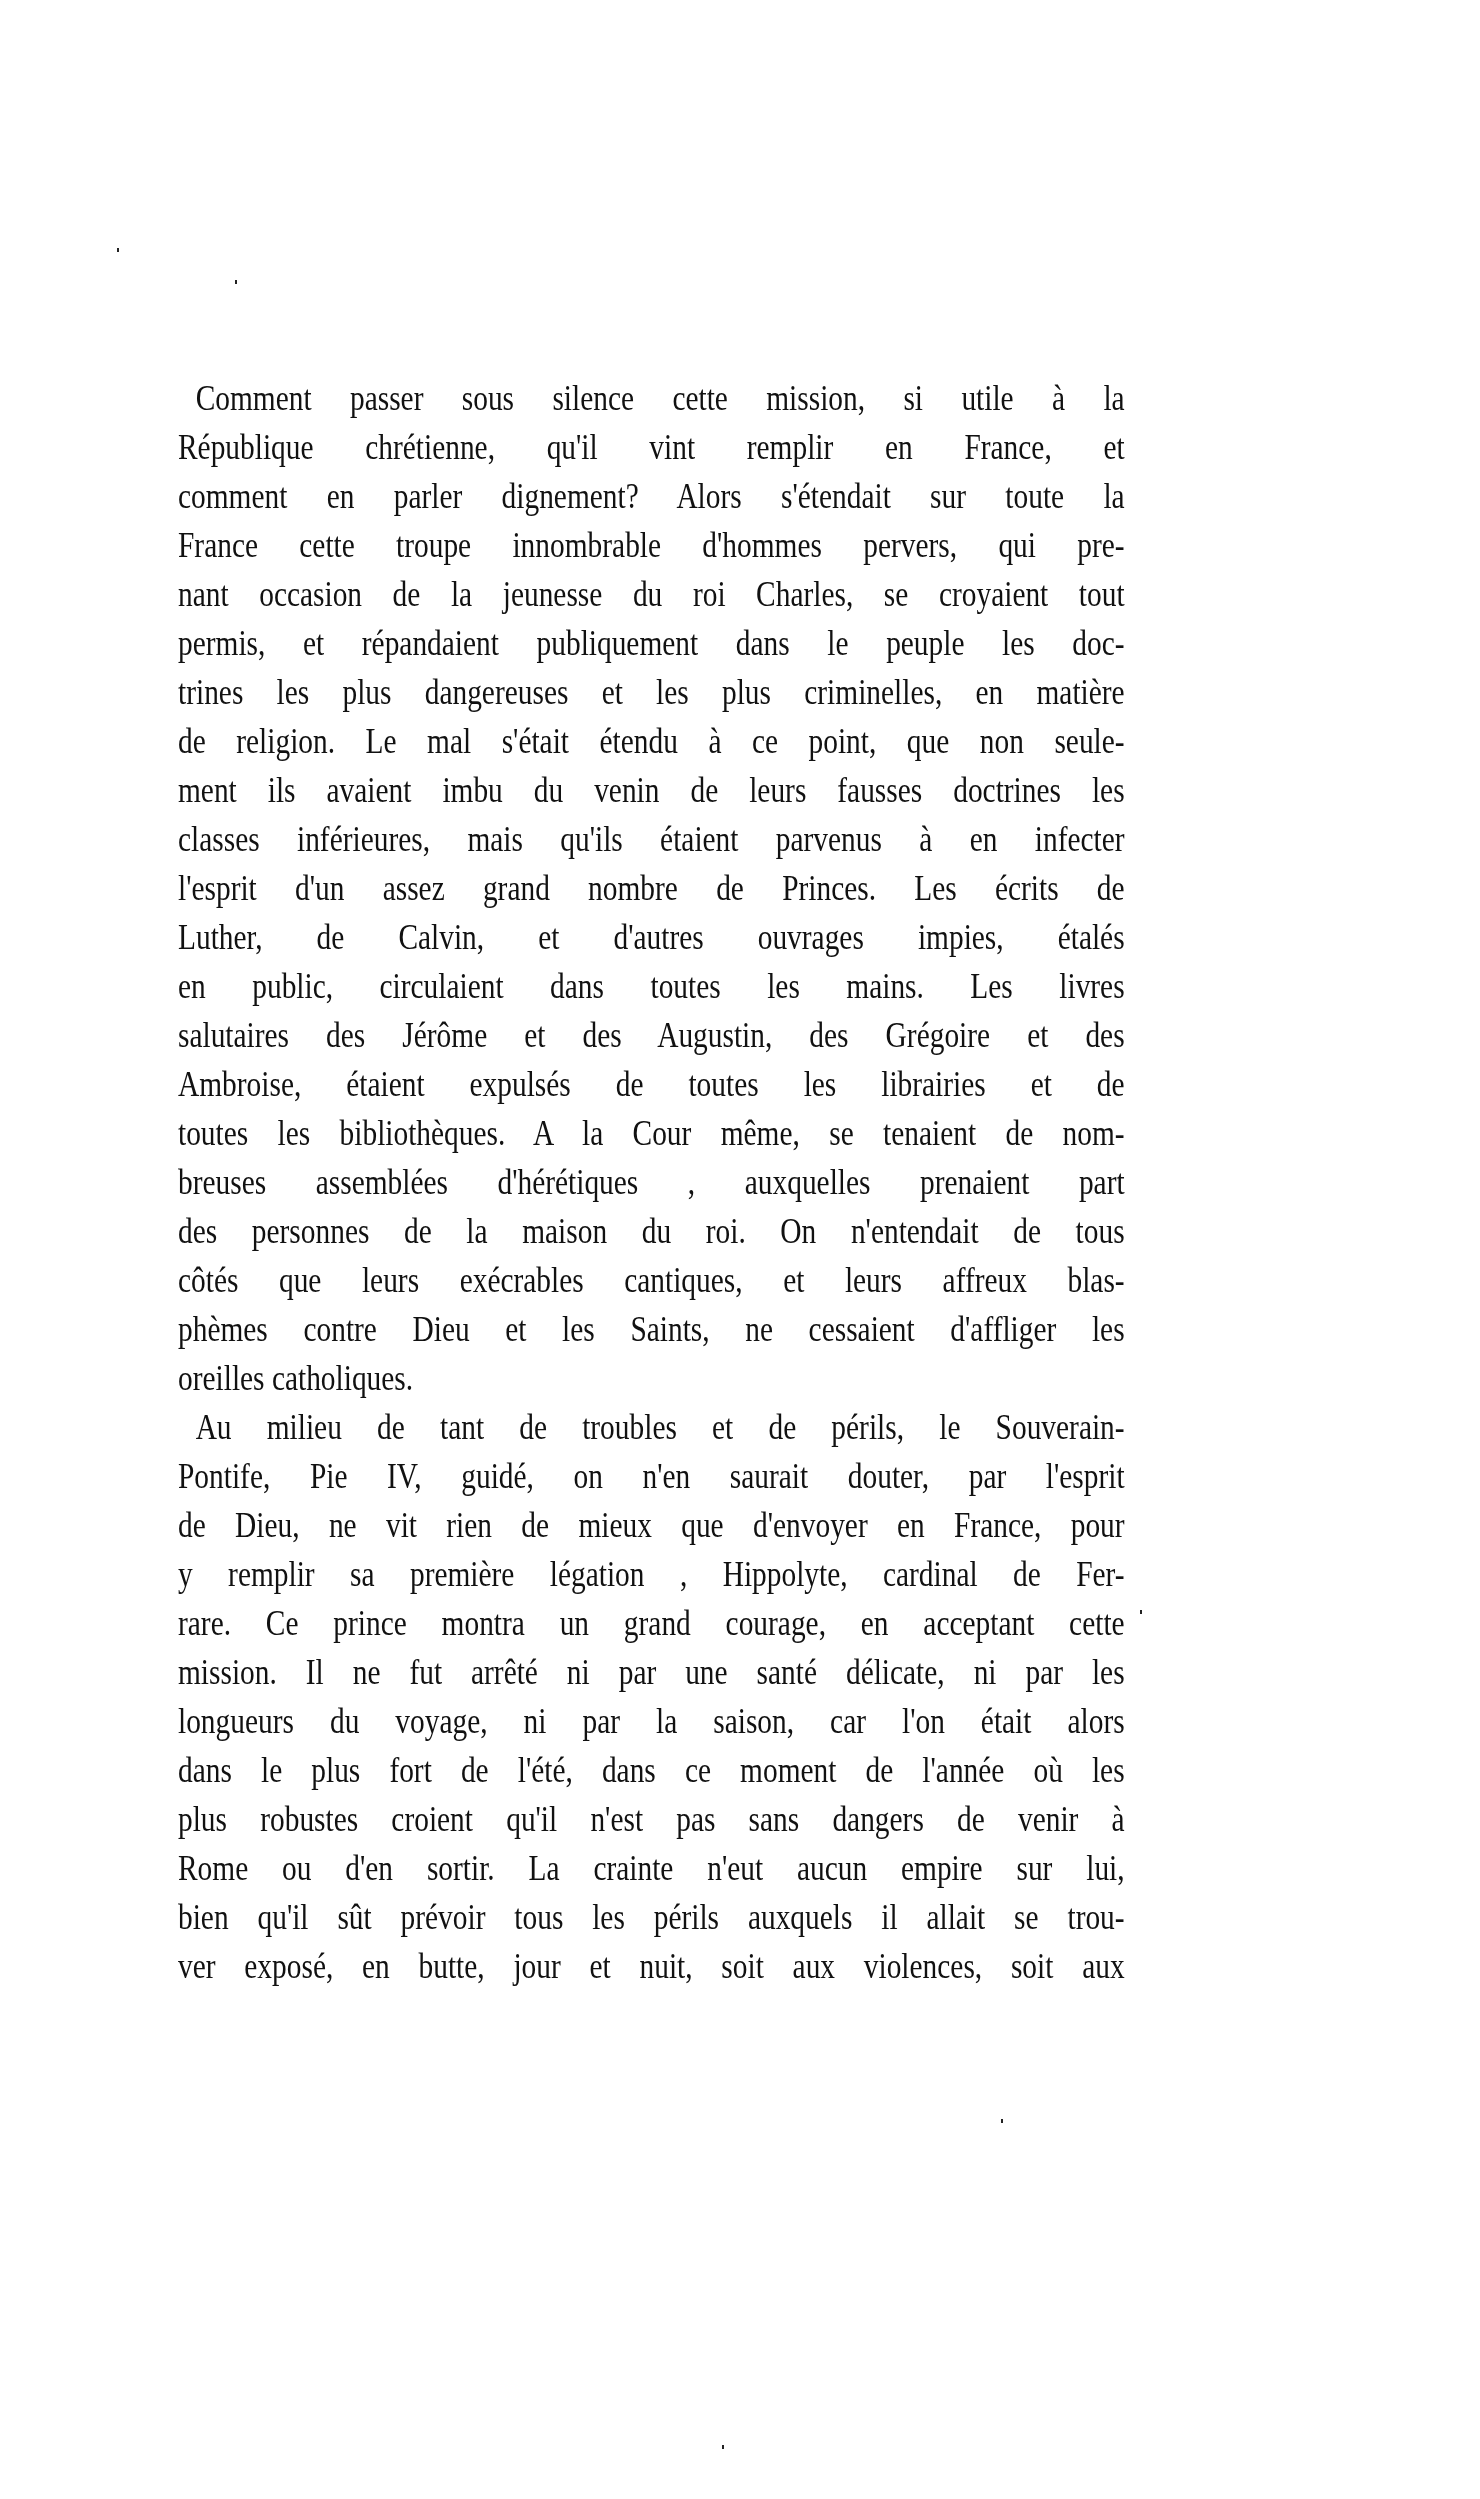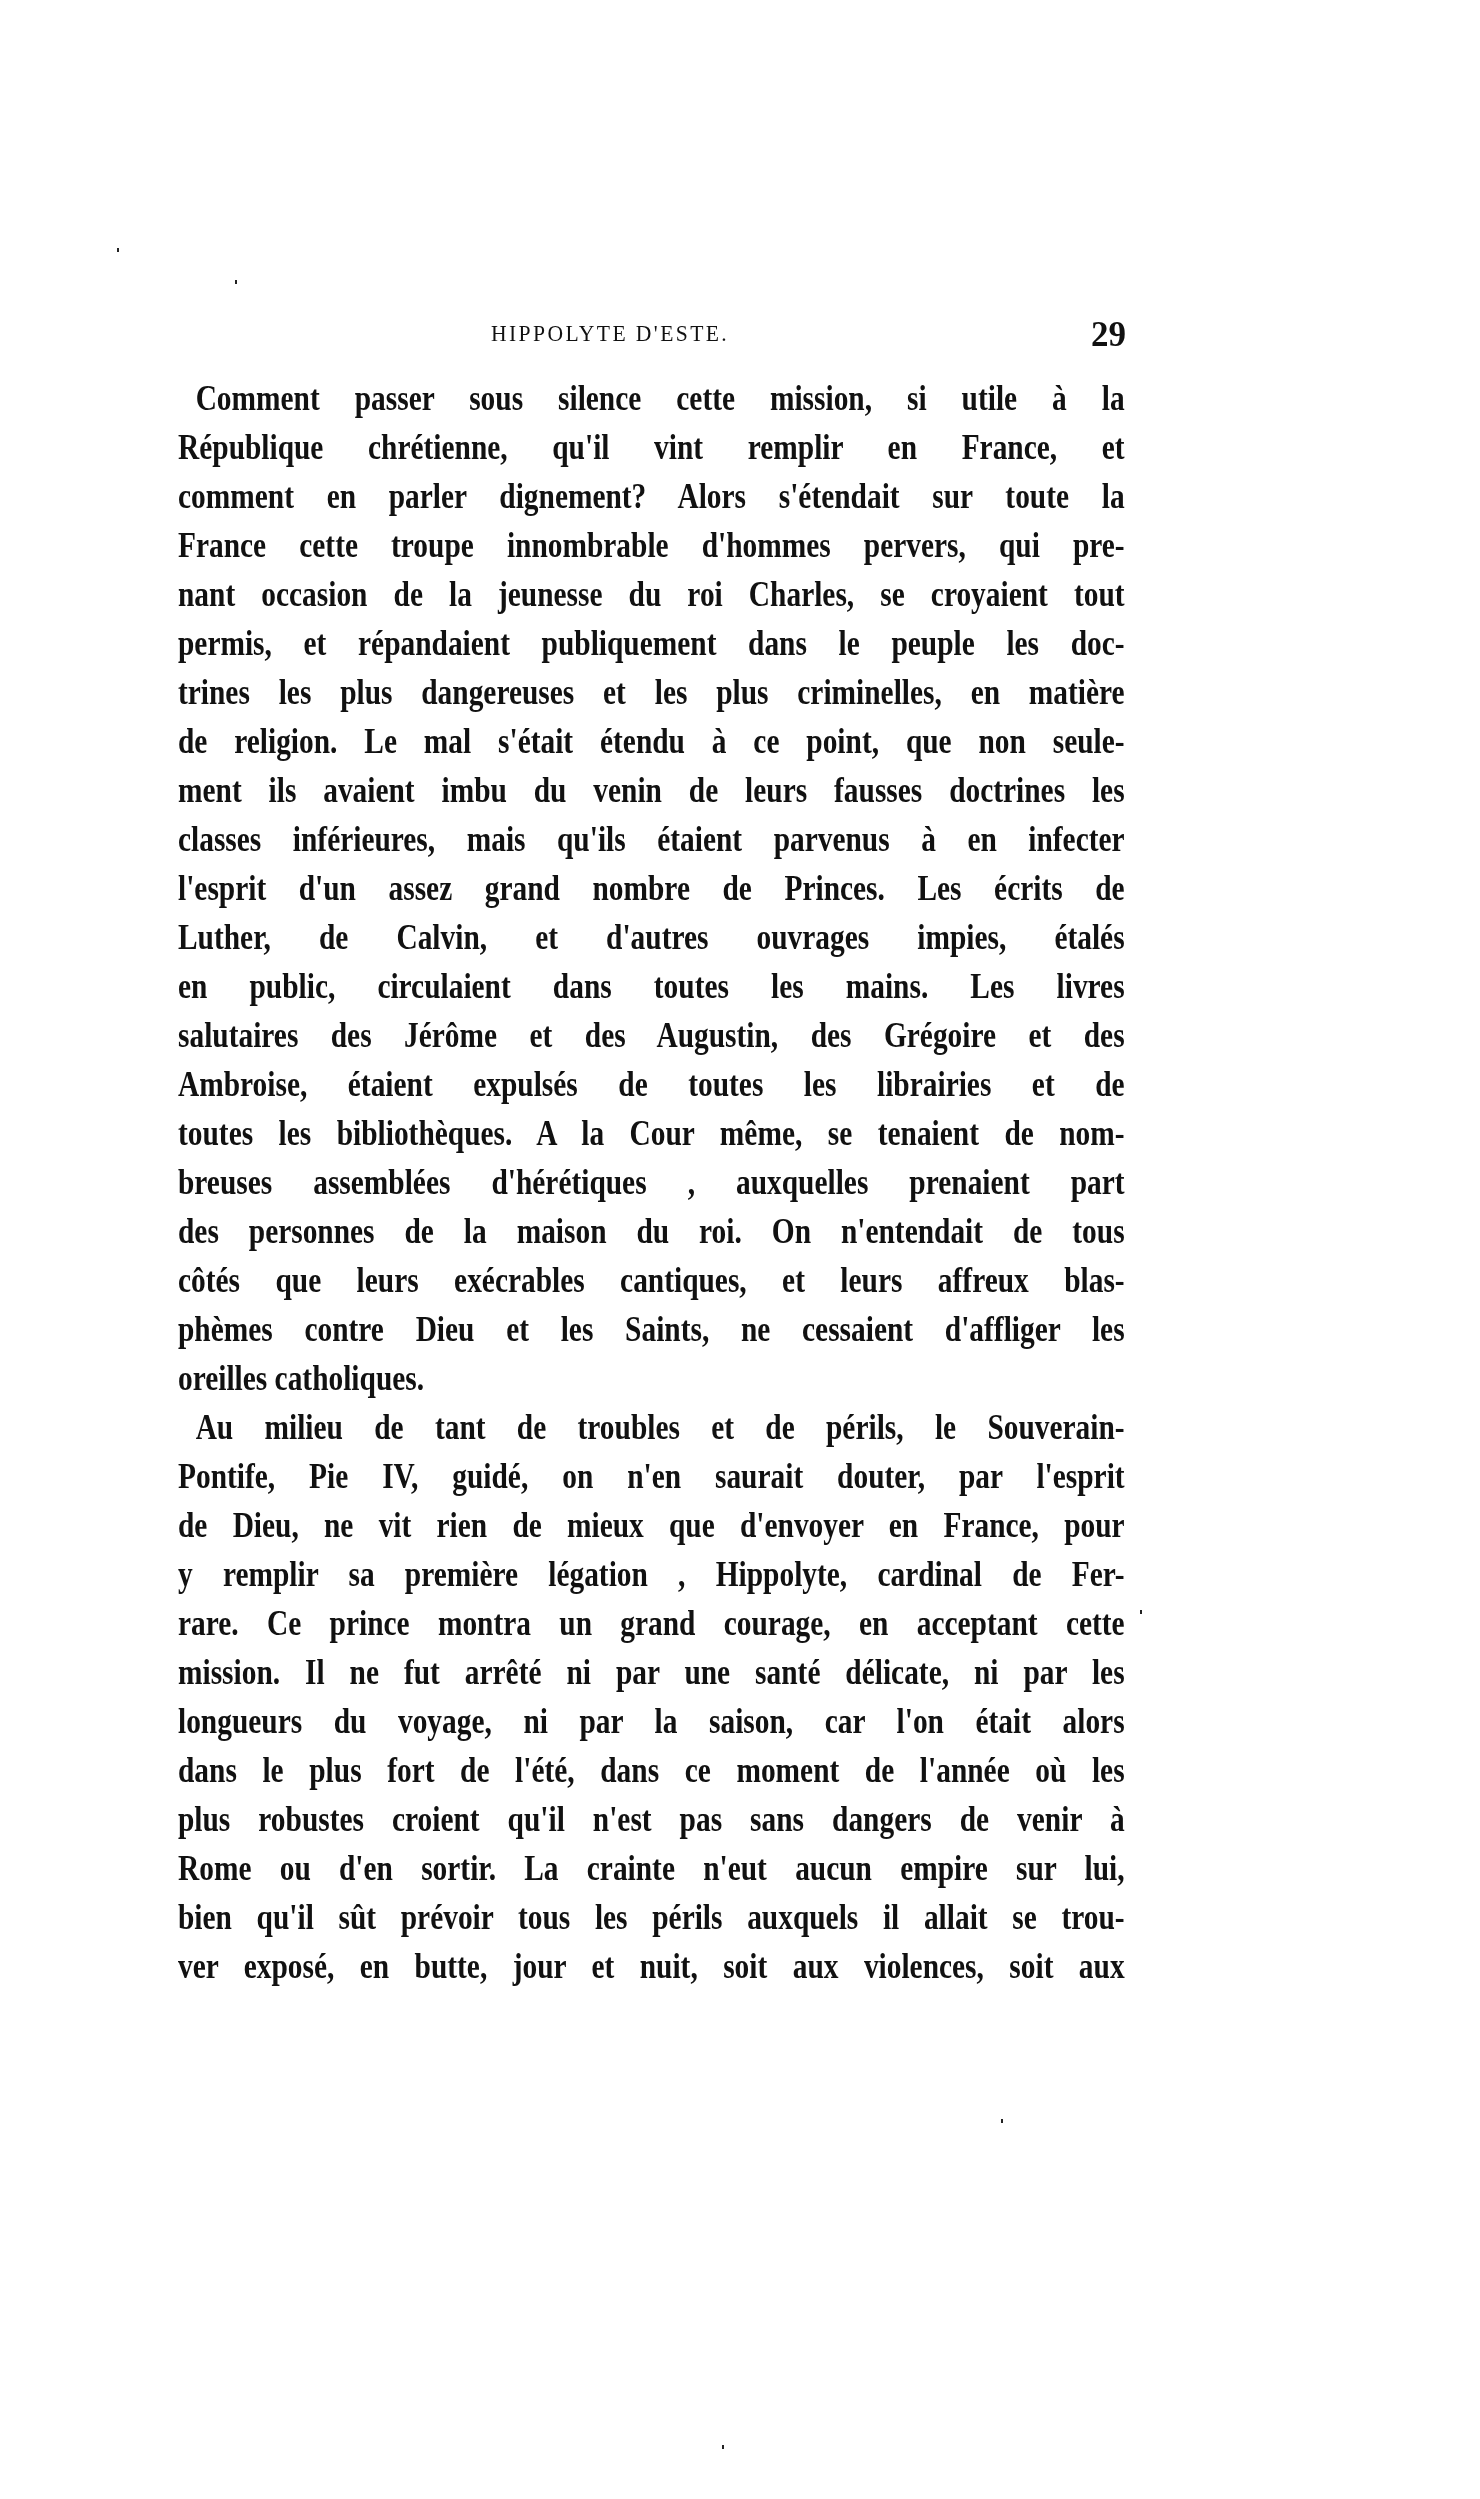--- a/index.html
+++ b/index.html
@@ -43,21 +43,20 @@
       right: 0;
       top: 0;
       font-size: 35px;
       font-weight: bold;
     }
     .body-text {
       position: absolute;
       left: 178px;
       top: 374px;
       width: 947px;
-      font-weight: bold;
     }
     .line {
       display: block;
       height: 49px;
       line-height: 49px;
       font-size: 35px;
       white-space: nowrap;
       text-align: justify;
       text-align-last: justify;
       transform: scaleX(0.84);
@@ -76,24 +75,20 @@
       background: #222;
       width: 1.7px;
       height: 3.5px;
     }
   </style>
 </head>
 <body>
 
 <div class="page">
 
-  <div class="running-head">
-    <span class="running-title">Hippolyte d'Este.</span>
-    <span class="page-number">29</span>
-  </div>
 
   <div class="body-text">
     <div>
       <span class="line indent">Comment passer sous silence cette mission, si utile à la</span>
       <span class="line">République chrétienne, qu'il vint remplir en France, et</span>
       <span class="line">comment en parler dignement? Alors s'étendait sur toute la</span>
       <span class="line">France cette troupe innombrable d'hommes pervers, qui pre-</span>
       <span class="line">nant occasion de la jeunesse du roi Charles, se croyaient tout</span>
       <span class="line">permis, et répandaient publiquement dans le peuple les doc-</span>
       <span class="line">trines les plus dangereuses et les plus criminelles, en matière</span>

